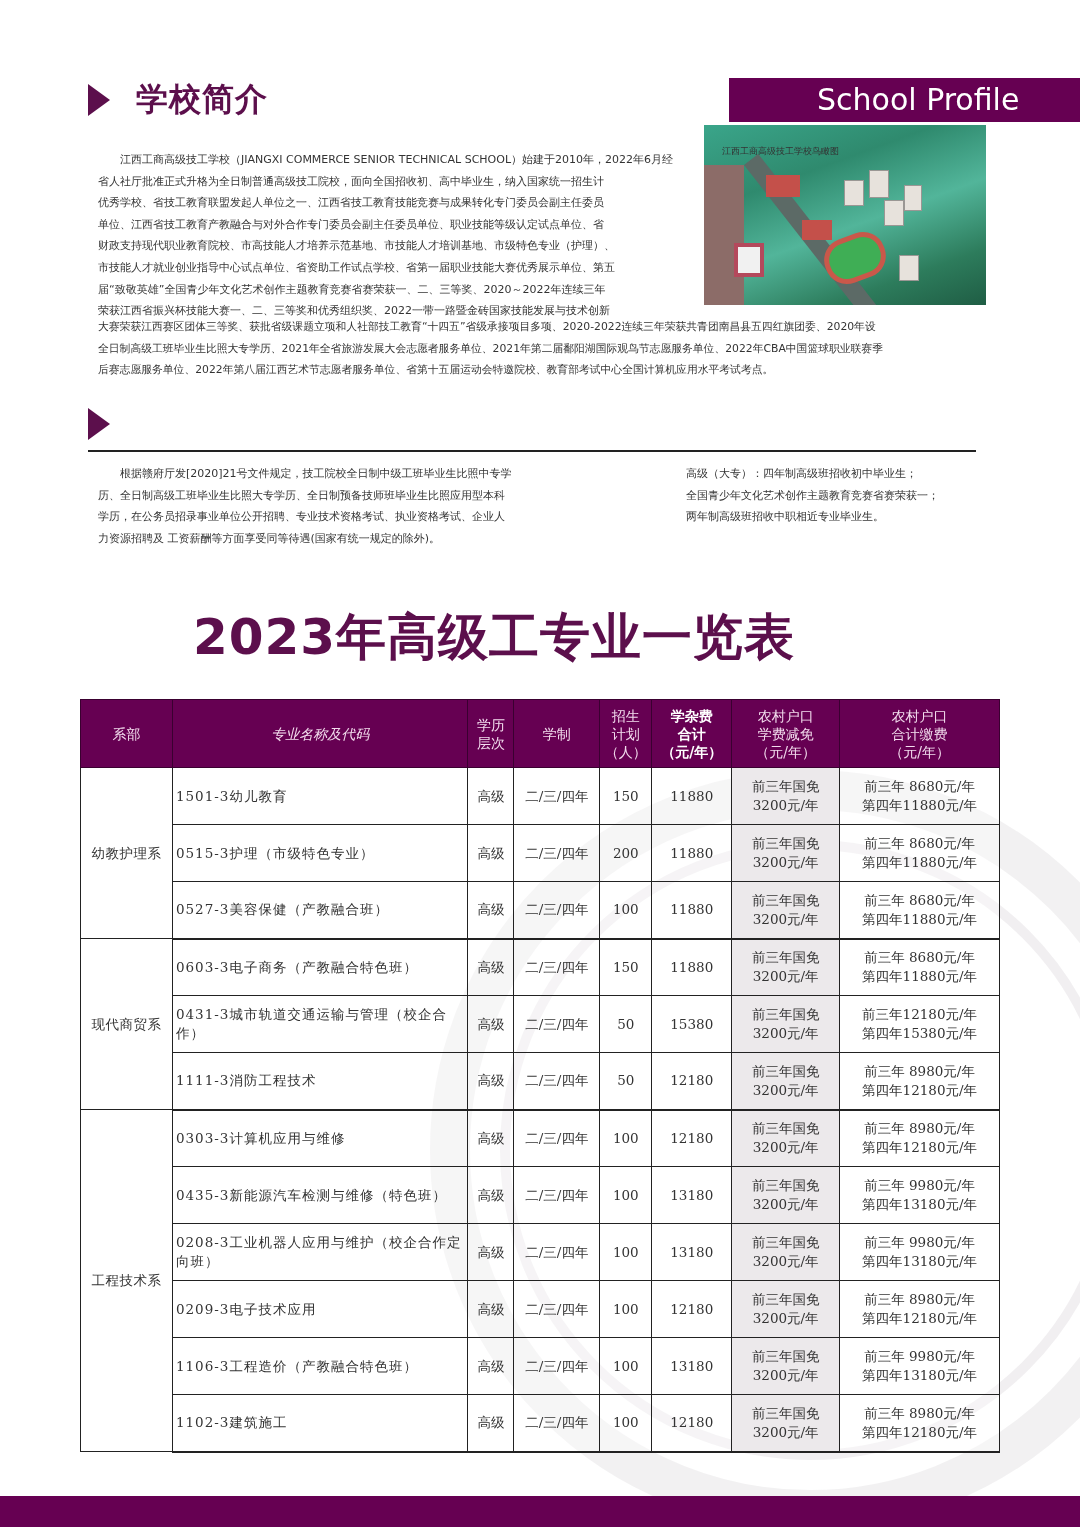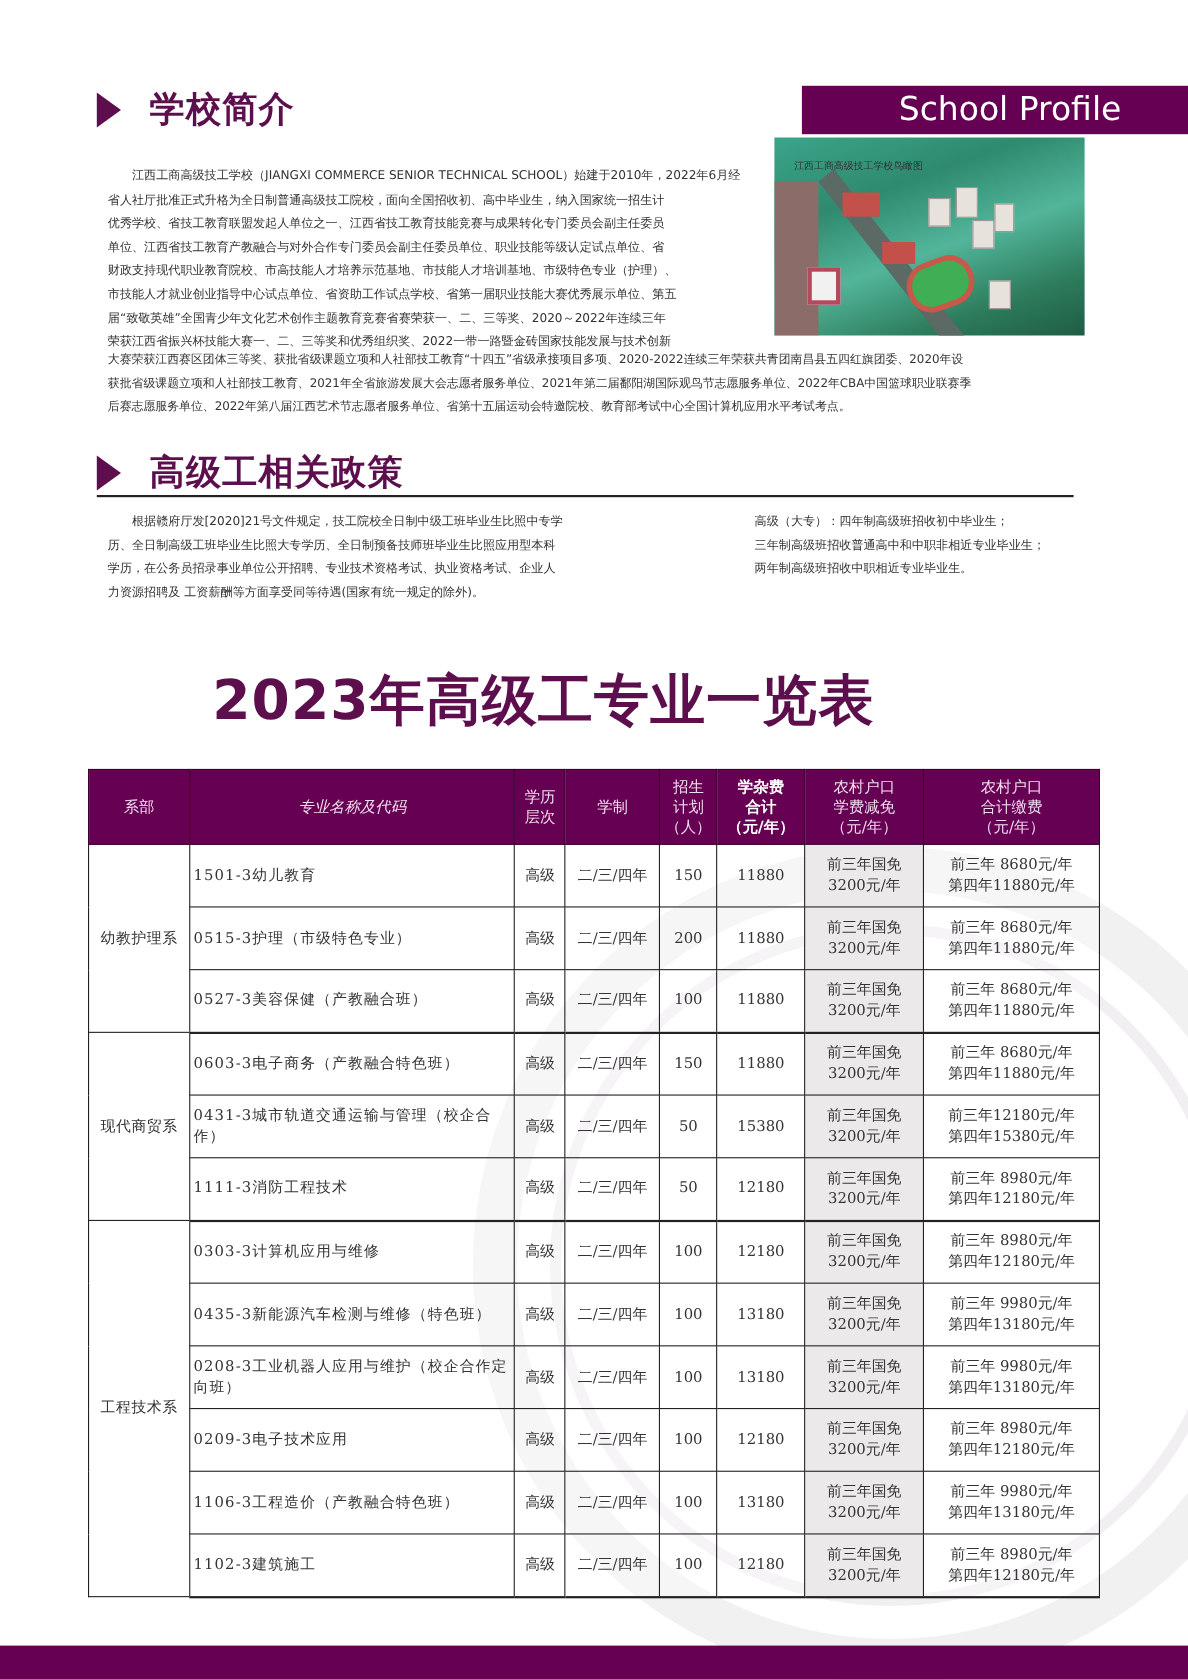--- a/index.html
+++ b/index.html
@@ -101,39 +101,38 @@
   <div>省人社厅批准正式升格为全日制普通高级技工院校，面向全国招收初、高中毕业生，纳入国家统一招生计</div>
   <div>优秀学校、省技工教育联盟发起人单位之一、江西省技工教育技能竞赛与成果转化专门委员会副主任委员</div>
   <div>单位、江西省技工教育产教融合与对外合作专门委员会副主任委员单位、职业技能等级认定试点单位、省</div>
   <div>财政支持现代职业教育院校、市高技能人才培养示范基地、市技能人才培训基地、市级特色专业（护理）、</div>
   <div>市技能人才就业创业指导中心试点单位、省资助工作试点学校、省第一届职业技能大赛优秀展示单位、第五</div>
   <div>届“致敬英雄”全国青少年文化艺术创作主题教育竞赛省赛荣获一、二、三等奖、2020～2022年连续三年</div>
   <div>荣获江西省振兴杯技能大赛一、二、三等奖和优秀组织奖、2022一带一路暨金砖国家技能发展与技术创新</div>
 </div>
 <div class="body-text" style="left:98px; top:316px; width:900px; font-size:10.8px;">
   <div>大赛荣获江西赛区团体三等奖、获批省级课题立项和人社部技工教育“十四五”省级承接项目多项、2020-2022连续三年荣获共青团南昌县五四红旗团委、2020年设</div>
-  <div>获批省级课题立项和人社部技工教育、2021年全省旅游发展大会志愿者服务单位、2021年第二届鄱阳湖国际观鸟节志愿服务单位、2022年CBA中国篮球职业联赛季</div>
+  <div>全日制高级工班毕业生比照大专学历、2021年全省旅游发展大会志愿者服务单位、2021年第二届鄱阳湖国际观鸟节志愿服务单位、2022年CBA中国篮球职业联赛季</div>
   <div>后赛志愿服务单位、2022年第八届江西艺术节志愿者服务单位、省第十五届运动会特邀院校、教育部考试中心全国计算机应用水平考试考点。</div>
 </div>
 
 <div class="section-head" style="left:88px; top:408px;">
   <span class="tri"></span>
-  <span class="section-title">高级工相关政策</span>
 </div>
 <div class="divider"></div>
 
 <div class="body-text" style="left:98px; top:463px; width:480px;">
   <div style="text-indent:2em">根据赣府厅发[2020]21号文件规定，技工院校全日制中级工班毕业生比照中专学</div>
   <div>历、全日制高级工班毕业生比照大专学历、全日制预备技师班毕业生比照应用型本科</div>
   <div>学历，在公务员招录事业单位公开招聘、专业技术资格考试、执业资格考试、企业人</div>
   <div>力资源招聘及 工资薪酬等方面享受同等待遇(国家有统一规定的除外)。</div>
 </div>
 <div class="body-text" style="left:686px; top:463px; width:310px;">
   <div>高级（大专）：四年制高级班招收初中毕业生；</div>
-  <div>三年制高级班招收普通高中和中职非相近专业毕业生；</div>
+  <div>全国青少年文化艺术创作主题教育竞赛省赛荣获一；</div>
   <div>两年制高级班招收中职相近专业毕业生。</div>
 </div>
 
 <div class="main-title">2023年高级工专业一览表</div>
 
 <table class="majors">
   <colgroup>
     <col style="width:92px">
       <col style="width:296px">
       <col style="width:46px">

